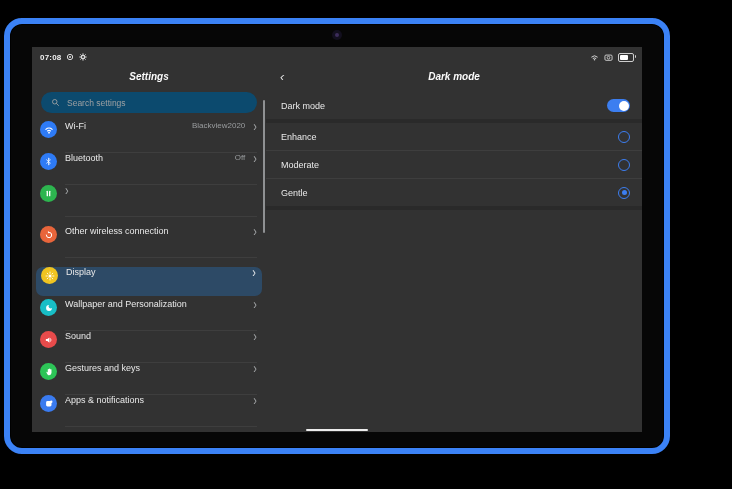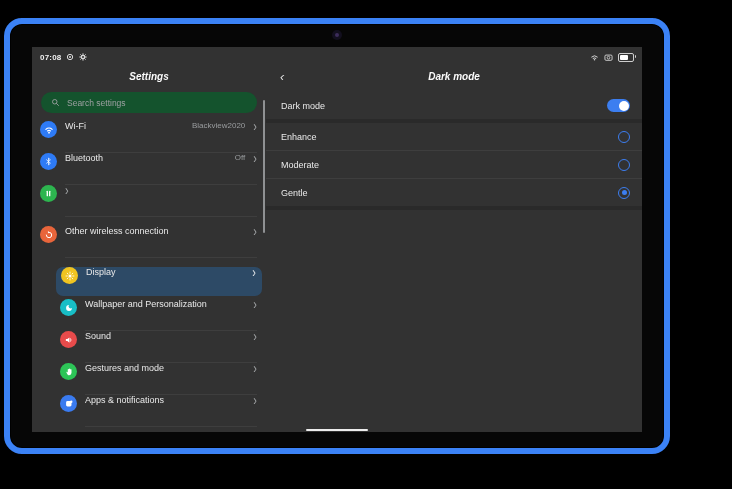--- a/index.html
+++ b/index.html
@@ -25,27 +25,27 @@
   .battery .nub{position:absolute;right:-3px;top:1.5px;width:1.5px;height:3px;background:#cfcfcf;border-radius:0 1px 1px 0;}
   
   .main{flex:1;display:flex;min-height:0;}
   .sidebar{width:234px;flex:0 0 234px;display:flex;flex-direction:column;position:relative;}
   .panel{flex:1;display:flex;flex-direction:column;position:relative;}
   .col-header{height:22px;flex:0 0 22px;display:flex;align-items:center;justify-content:center;position:relative;font-style:italic;}
   .col-title{font-size:10px;font-weight:bold;color:#fafafa;}
   .back{position:absolute;left:14px;top:50%;transform:translateY(-50%);font-size:13px;color:#e8e8e8;
     line-height:1;cursor:default;}
   
-  .search{margin:5px 9px 8px 9px;height:21px;flex:0 0 21px;border-radius:11px;background:#14532d;
+  .search{margin:5px 9px 8px 9px;height:21px;flex:0 0 21px;border-radius:11px;background:#0c4a6e;
     display:flex;align-items:center;padding:0 10px;gap:7px;}
   .search-text{font-size:8.5px;color:#9da0a2;}
   
   .list{flex:1;padding:0 0 4px 0;}
   .group{margin-bottom:9px;}
-  .group:last-child{margin-bottom:0;padding-left:20px;}
+  .group:last-child{margin-bottom:0;}
   .row{height:31px;display:flex;align-items:flex-start;padding:0 9px 0 8px;gap:8px;}
   .row .label{flex:1;font-size:9px;color:#e9e9e9;white-space:nowrap;overflow:hidden;}
   .row .value{font-size:8px;color:#9a9d9f;}
   .chev{font-size:11px;color:#a3a6a8;line-height:1;transform:scaleY(1.25);}
   .divider{height:1px;background:#3e3e3e;margin:0 9px 0 33px;}
   .row.selected{background:#2d4a66;border-radius:7px;margin:3px 4px;padding:0 6px 0 5px;height:29px;}
   .badge{width:17px;height:17px;border-radius:50%;flex:0 0 17px;display:flex;align-items:center;justify-content:center;}
   .scrollthumb{position:absolute;right:1px;top:35px;width:2px;height:133px;background:#8f9193;border-radius:1px;}
   
   .p-row{height:27px;display:flex;align-items:center;justify-content:space-between;padding:0 12px 0 15px;}
@@ -236,21 +236,21 @@
                 <span class="label">Sound</span>
                 <span class="chev">›</span>
               </div>
               <div class="divider"></div>
               <div class="row">
                 <span class="badge" style="background: rgb(45, 196, 87);">
                   <svg width="10" height="10" viewBox="0 0 24 24">
                       <path d="M9 13V6a1.5 1.5 0 0 1 3 0V5a1.5 1.5 0 0 1 3 0v1.2A1.5 1.5 0 0 1 18 7.5V14a5.5 5.5 0 0 1-5.5 5.5c-2.4 0-3.7-1.1-4.7-2.9l-1.9-3.3c-.6-1 .5-2.1 1.6-1.6L9 13z" fill="#fff"></path>
                     </svg>
                 </span>
-                <span class="label">Gestures and mode</span>
+                <span class="label">Gestures and keys</span>
                 <span class="chev">›</span>
               </div>
               <div class="divider"></div>
               <div class="row">
                 <span class="badge" style="background: rgb(58, 123, 240);">
                   <svg width="10" height="10" viewBox="0 0 24 24">
                       <rect x="5" y="5" width="13" height="13" rx="3.5" fill="#fff"></rect>
                       <circle cx="17.5" cy="6.5" r="2.8" fill="#fff" stroke-width="1"></circle>
                     </svg>
                 </span>

